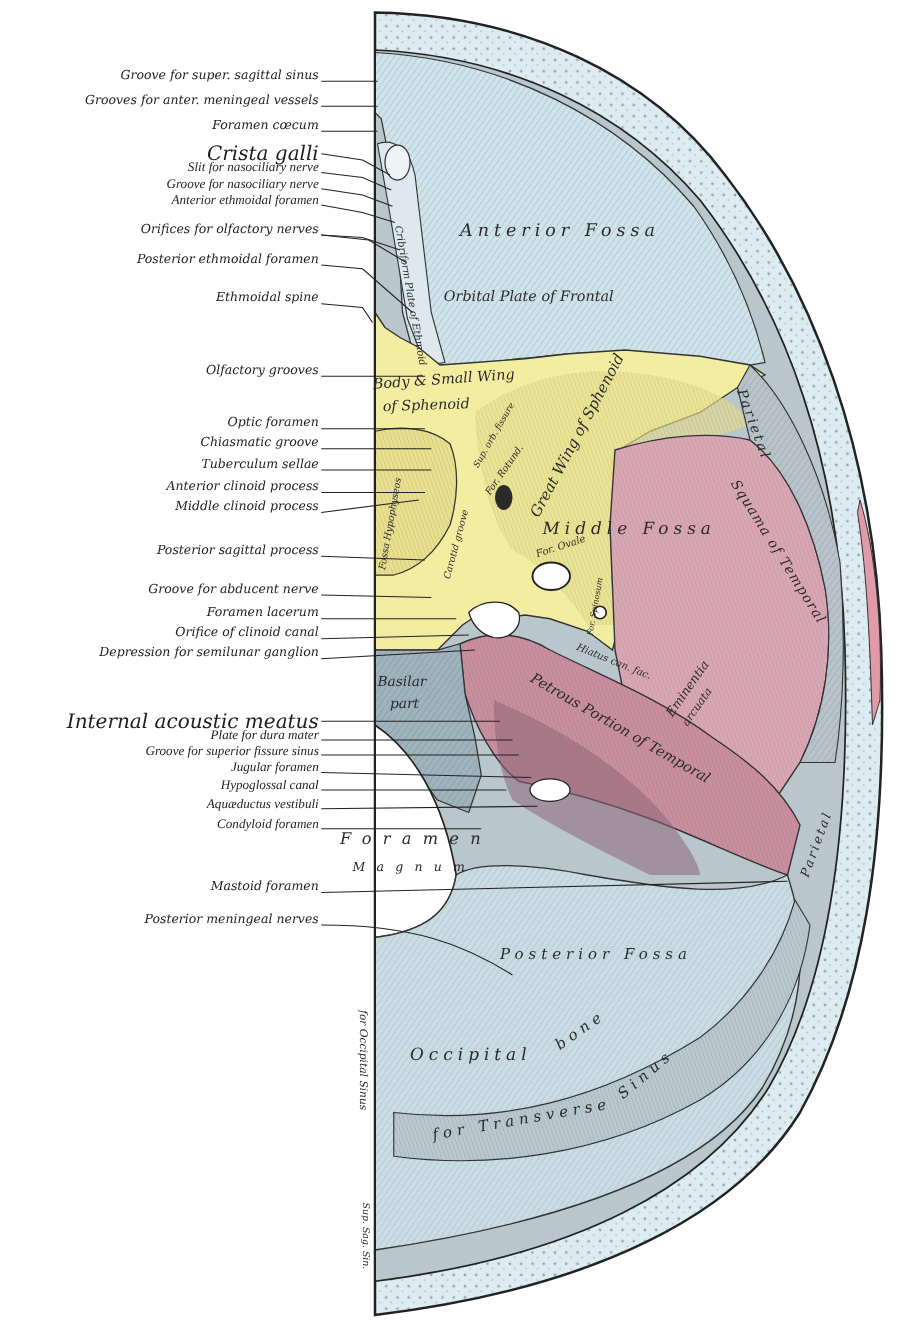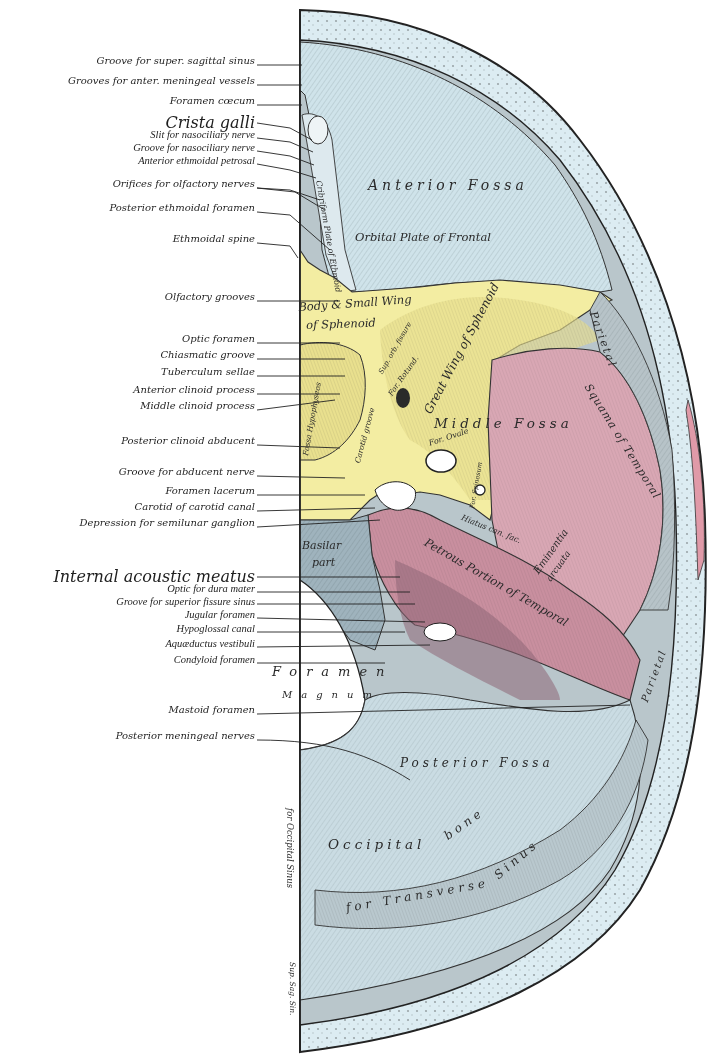--- a/index.html
+++ b/index.html
@@ -133,37 +133,37 @@
       <path d="M257,740 C330,740 370,755 410,780"></path>
     </g>
   </svg>
 
   <div class="lbl left s12" style="top:56px">Groove for super. sagittal sinus</div>
   <div class="lbl left s12" style="top:76px">Grooves for anter. meningeal vessels</div>
   <div class="lbl left s12" style="top:96px">Foramen cœcum</div>
   <div class="lbl left s11" style="top:115px">Crista galli</div>
   <div class="lbl left s10" style="top:130px">Slit for nasociliary nerve</div>
   <div class="lbl left s10" style="top:143px">Groove for nasociliary nerve</div>
-  <div class="lbl left s10" style="top:156px">Anterior ethmoidal petrosal</div>
+  <div class="lbl left s10" style="top:156px">Anterior ethmoidal foramen</div>
   <div class="lbl left s12" style="top:179px">Orifices for olfactory nerves</div>
   <div class="lbl left s12" style="top:203px">Posterior ethmoidal foramen</div>
   <div class="lbl left s12" style="top:234px">Ethmoidal spine</div>
   <div class="lbl left s12" style="top:292px">Olfactory grooves</div>
   <div class="lbl left s12" style="top:334px">Optic foramen</div>
   <div class="lbl left s12" style="top:350px">Chiasmatic groove</div>
   <div class="lbl left s12" style="top:367px">Tuberculum sellae</div>
   <div class="lbl left s12" style="top:385px">Anterior clinoid process</div>
   <div class="lbl left s12" style="top:401px">Middle clinoid process</div>
-  <div class="lbl left s12" style="top:436px">Posterior clinoid abducent</div>
+  <div class="lbl left s12" style="top:436px">Posterior sagittal process</div>
   <div class="lbl left s12" style="top:467px">Groove for abducent nerve</div>
   <div class="lbl left s12" style="top:486px">Foramen lacerum</div>
-  <div class="lbl left s12" style="top:502px">Carotid of carotid canal</div>
+  <div class="lbl left s12" style="top:502px">Orifice of clinoid canal</div>
   <div class="lbl left s12" style="top:518px">Depression for semilunar ganglion</div>
   <div class="lbl left s11" style="top:569px">Internal acoustic meatus</div>
-  <div class="lbl left s10" style="top:584px">Optic for dura mater</div>
+  <div class="lbl left s10" style="top:584px">Plate for dura mater</div>
   <div class="lbl left s10" style="top:597px">Groove for superior fissure sinus</div>
   <div class="lbl left s10" style="top:610px">Jugular foramen</div>
   <div class="lbl left s10" style="top:624px">Hypoglossal canal</div>
   <div class="lbl left s10" style="top:639px">Aquæductus vestibuli</div>
   <div class="lbl left s10" style="top:655px">Condyloid foramen</div>
   <div class="lbl left s12" style="top:705px">Mastoid foramen</div>
   <div class="lbl left s12" style="top:731px">Posterior meningeal nerves</div>
 
   <div class="region wide" style="left:368px;top:178px;font-size:14px">Anterior Fossa</div>
   <div class="region" style="left:355px;top:232px;font-size:11.5px">Orbital Plate of Frontal</div>

